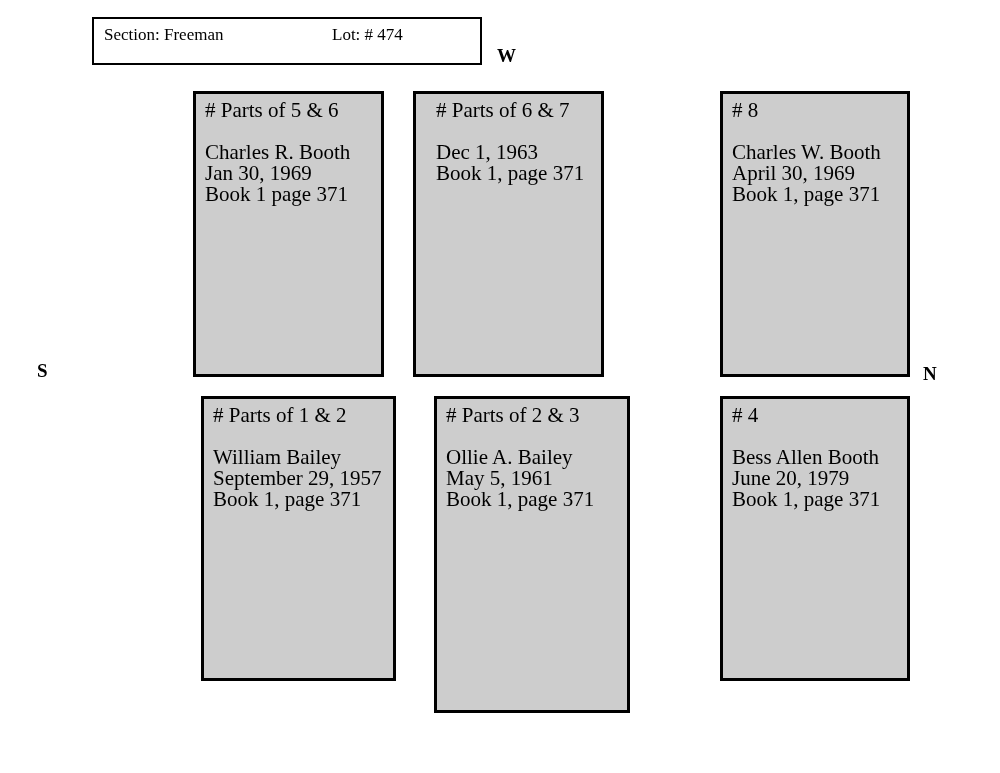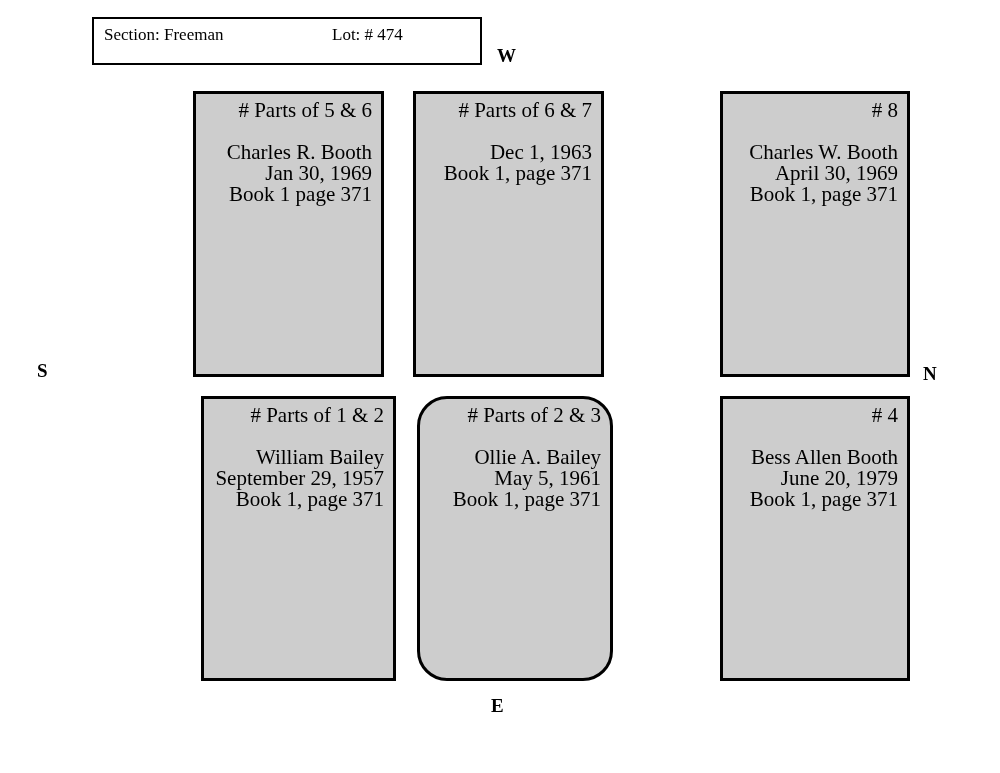--- a/index.html
+++ b/index.html
@@ -1,15 +1,15 @@
 <!DOCTYPE html>
 <html><head>
 <meta charset="utf-8">
 <style>
-  * { margin: 0; padding: 0; box-sizing: border-box; text-align: right; }
+  * { margin: 0; padding: 0; box-sizing: border-box; }
   html, body { background: #ffffff; }
   body { font-family: "Liberation Serif", "DejaVu Serif", serif; color: #000; }
 
   .canvas {
     position: relative;
     width: 1000px;
     height: 773px;
     background: #ffffff;
     overflow: hidden;
   }
@@ -57,21 +57,21 @@
     font-size: 21px;
     line-height: 21px;
     overflow: hidden;
   }
   .plot .plot-info { margin-top: 21px; }
 
   .plot-r1c1 { left: 193px; top: 91px;  width: 191px; height: 286px; }
   .plot-r1c2 { left: 413px; top: 91px;  width: 191px; height: 286px; padding-left: 20px; }
   .plot-r1c3 { left: 720px; top: 91px;  width: 190px; height: 286px; }
   .plot-r2c1 { left: 201px; top: 396px; width: 195px; height: 285px; }
-  .plot-r2c2 { left: 417px; top: 396px; width: 196px; height: 285px; border-radius: 30px; }
+  .plot-r2c2 { left: 434px; top: 396px; width: 196px; height: 317px; }
   .plot-r2c3 { left: 720px; top: 396px; width: 190px; height: 285px; }
 </style>
 </head>
 <body>
 
 <div class="canvas">
 
   <div class="header-box">
     <span class="section-label">Section: Freeman</span>
     <span class="lot-label">Lot: # 474</span>

